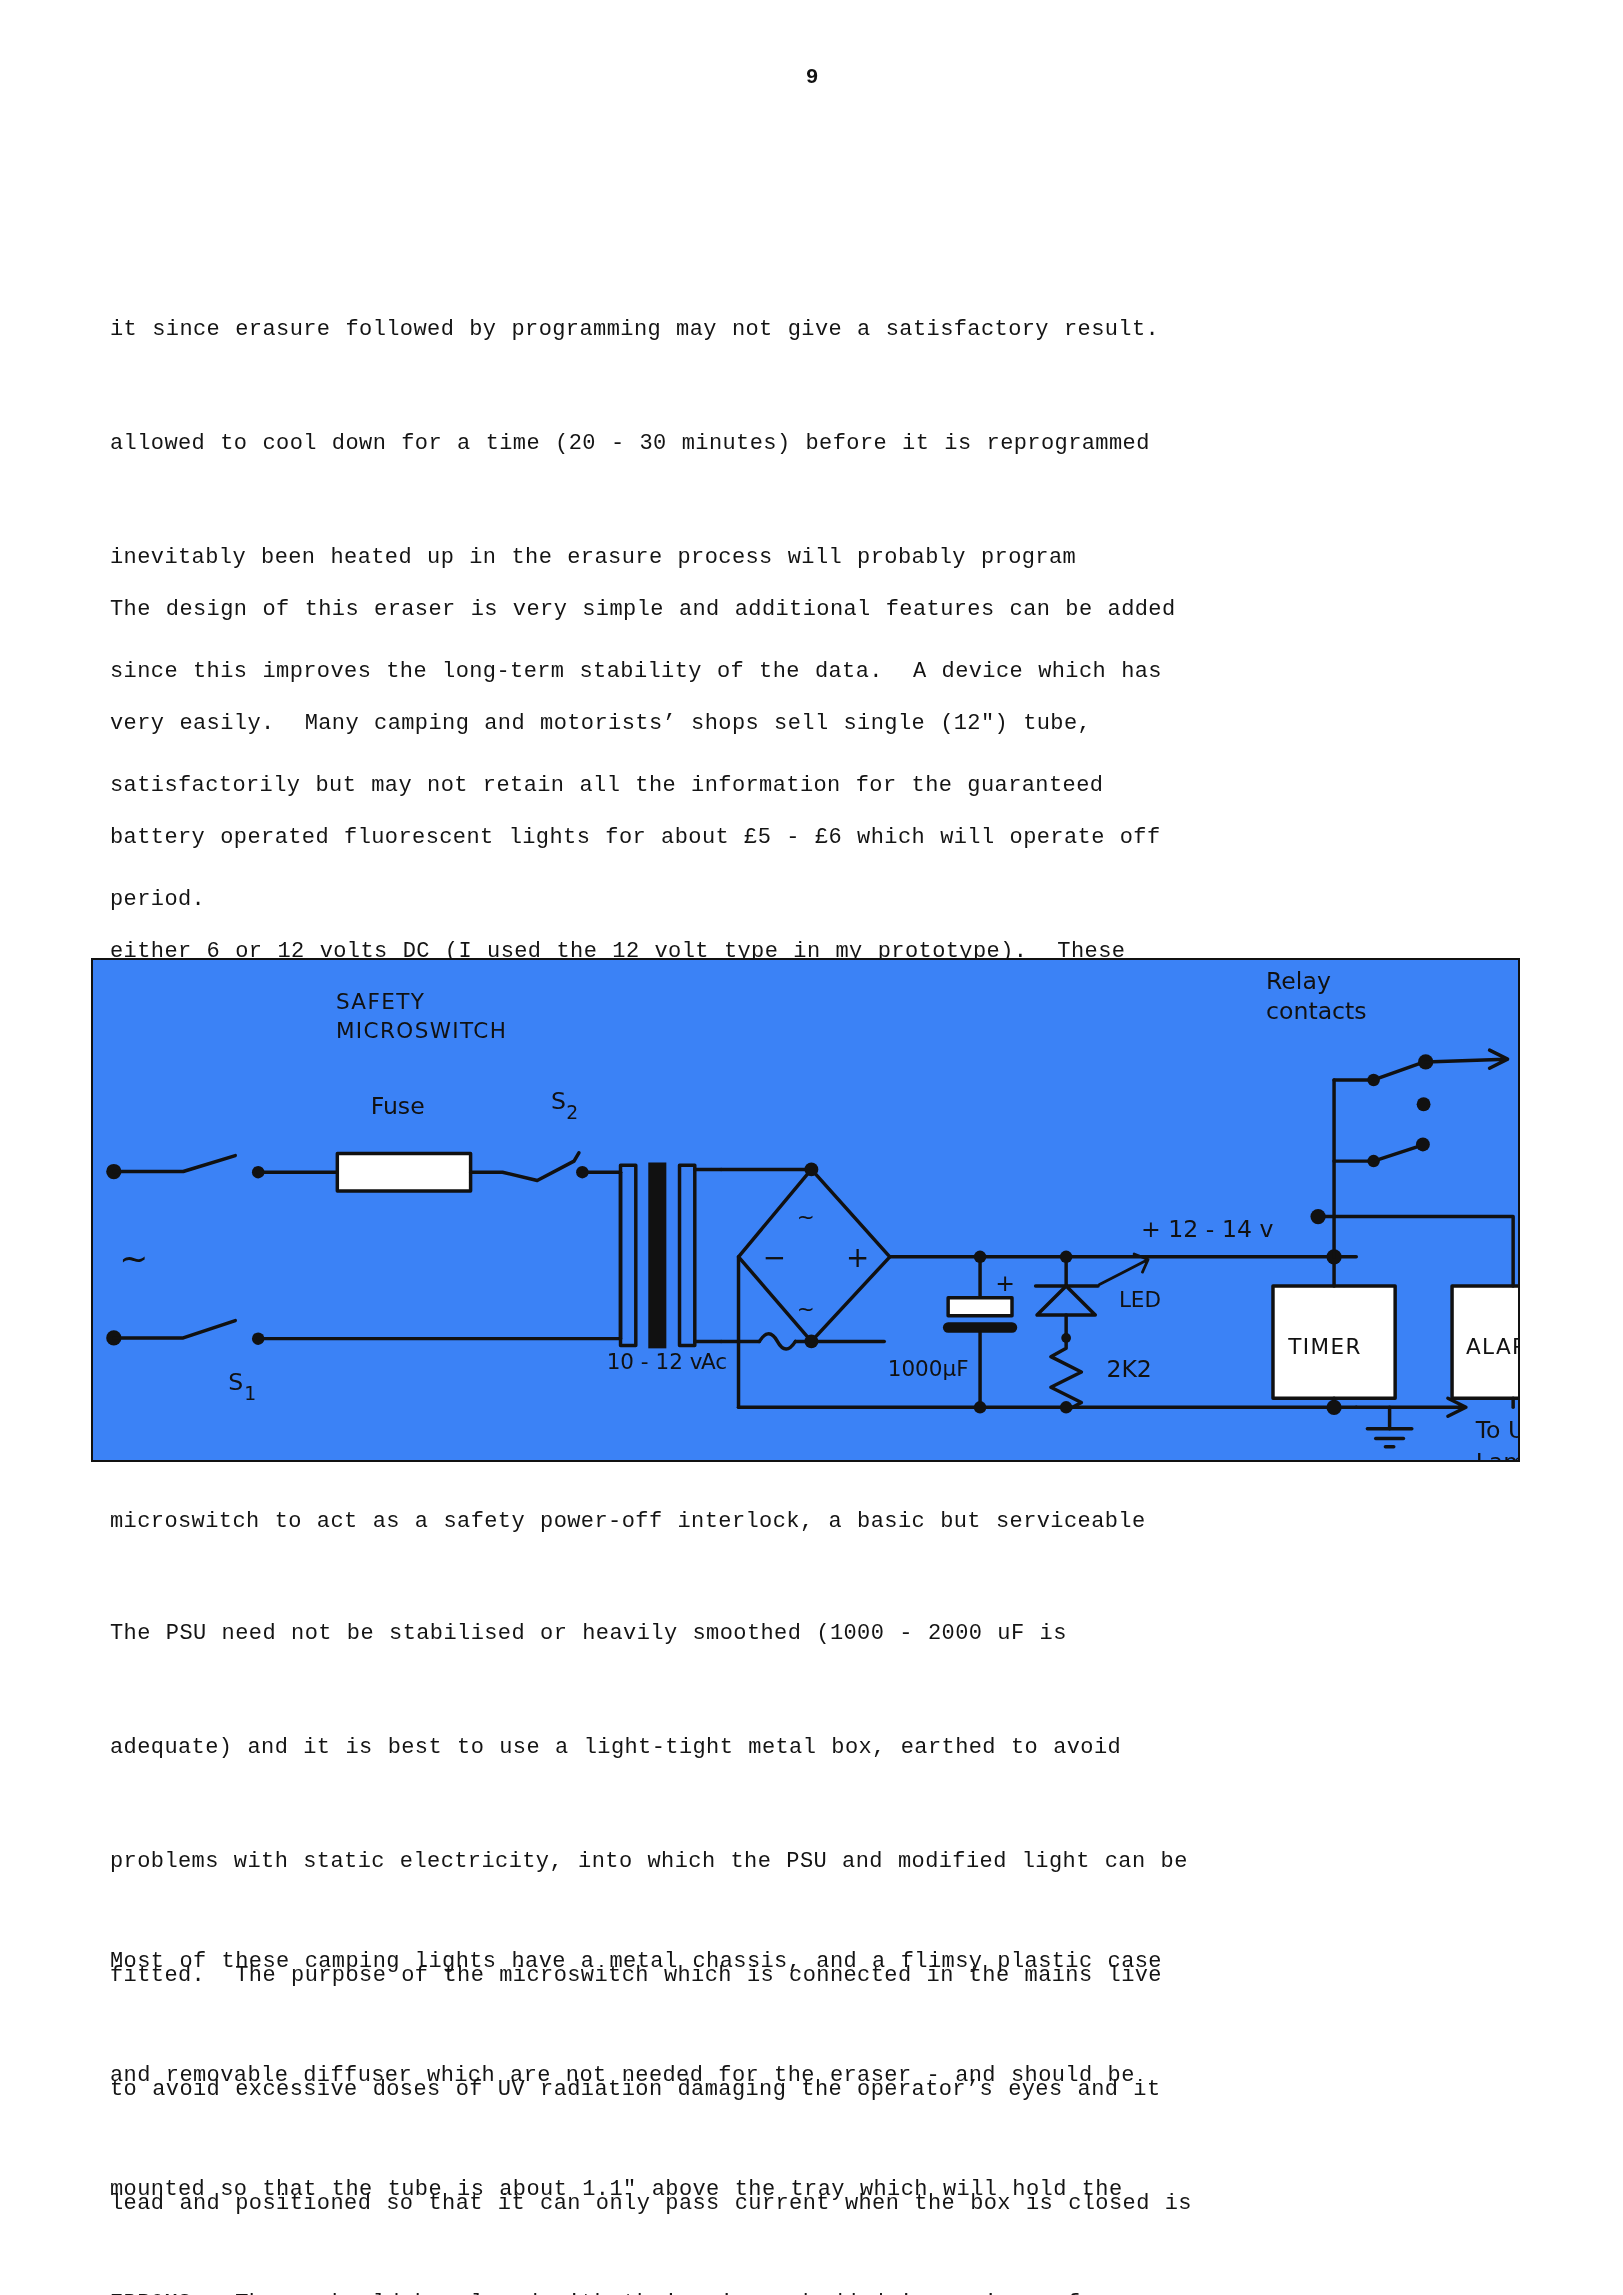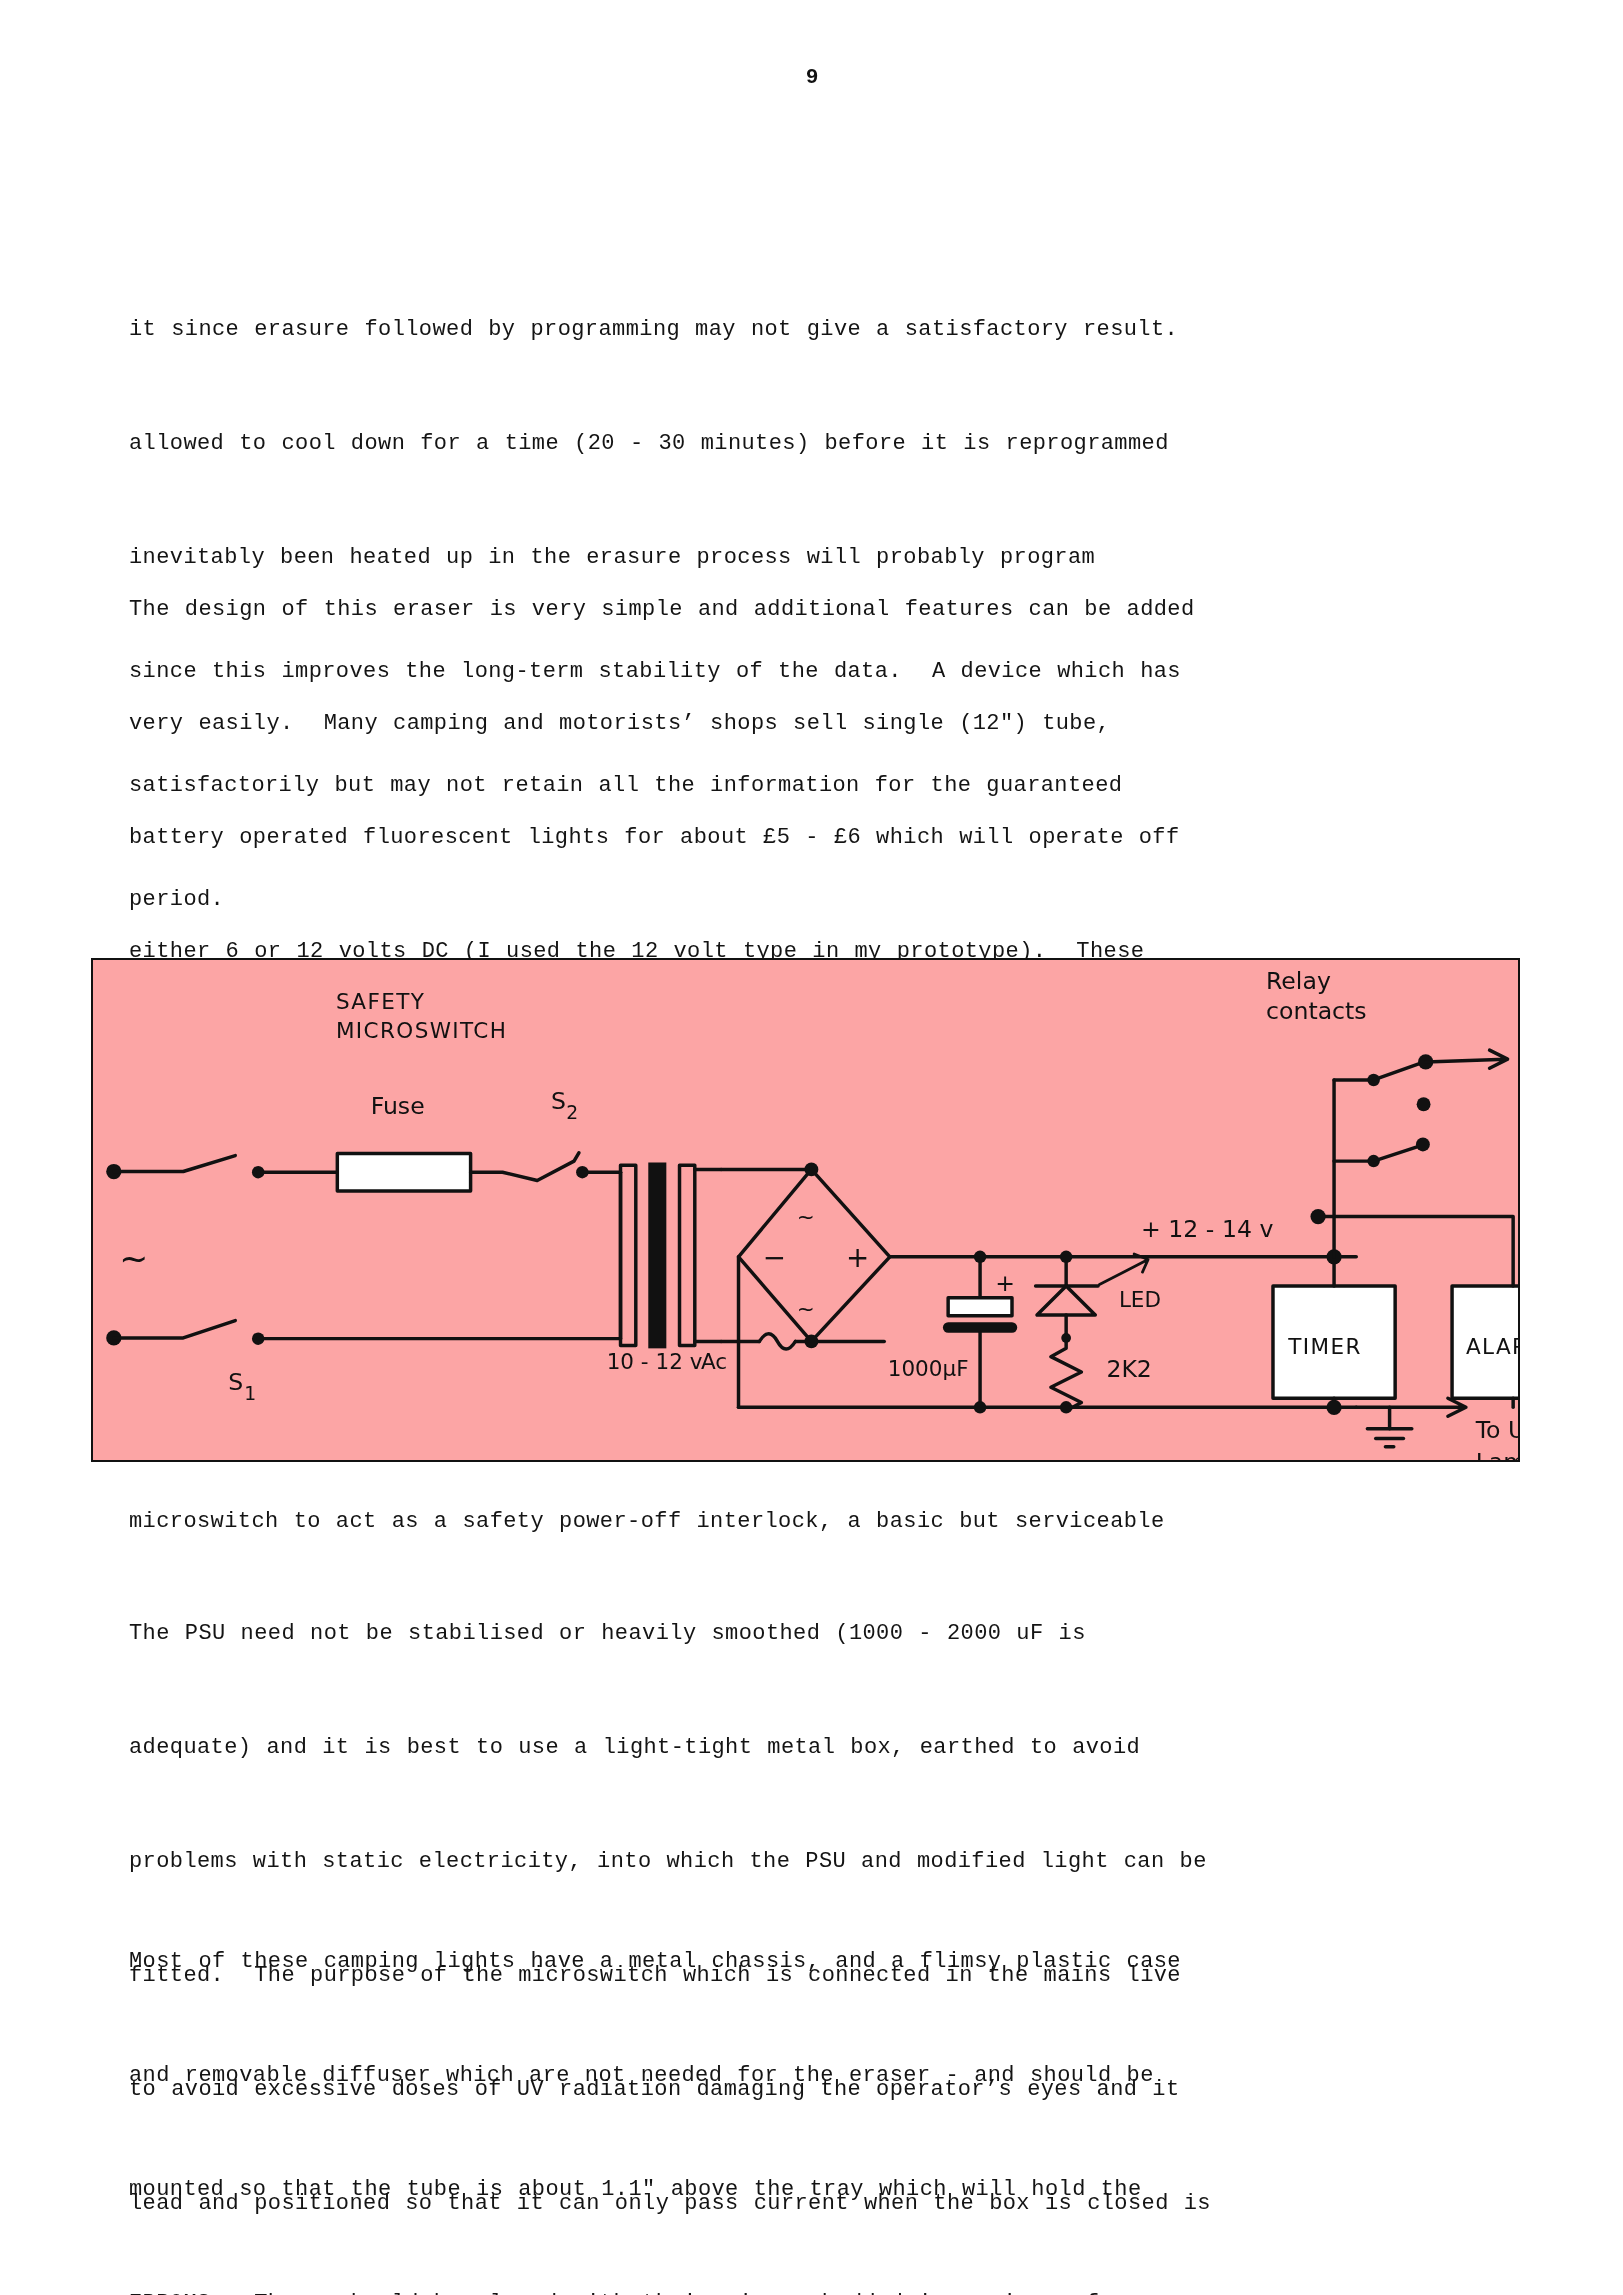--- a/index.html
+++ b/index.html
@@ -14,21 +14,21 @@
 
   
   .page-number{
     position:absolute;top:64px;left:0;width:1624px;text-align:center;
     font-family:"Liberation Sans","DejaVu Sans",sans-serif;
     font-weight:bold;font-size:21px;letter-spacing:0;color:#111;
   }
 
   
   .body-text{
-    position:absolute;left:129px;width:1346px;
+    position:absolute;left:110px;width:1346px;
   }
   .para{
     font-size:22px;
     line-height:38px;
     letter-spacing:0.4px;
     word-spacing:1.4px;
     text-align:justify;
     color:#141414;
     margin:0;
     white-space:pre-wrap;
@@ -36,21 +36,21 @@
   .para .ln{display:block;white-space:pre;}
 
   #para1{top:235px;}
   #para2{top:515px;}
   #para3{top:1539px;}
   #para4{top:1867px;}
 
   
   .figure{
     position:absolute;left:91px;top:958px;width:1429px;height:504px;
-    border:2.1px solid #111;box-sizing:border-box;background:#fca5a5;
+    border:2.1px solid #111;box-sizing:border-box;background:#3b82f6;
   }
   .figure svg{display:block;width:100%;height:100%;}
 
   .hand{
     font-family:"DejaVu Sans","Liberation Sans",sans-serif;
     fill:#111;
   }
   .hand-lg{font-size:34px;}
   .hand-md{font-size:31px;}
   .hand-sm{font-size:27px;}

